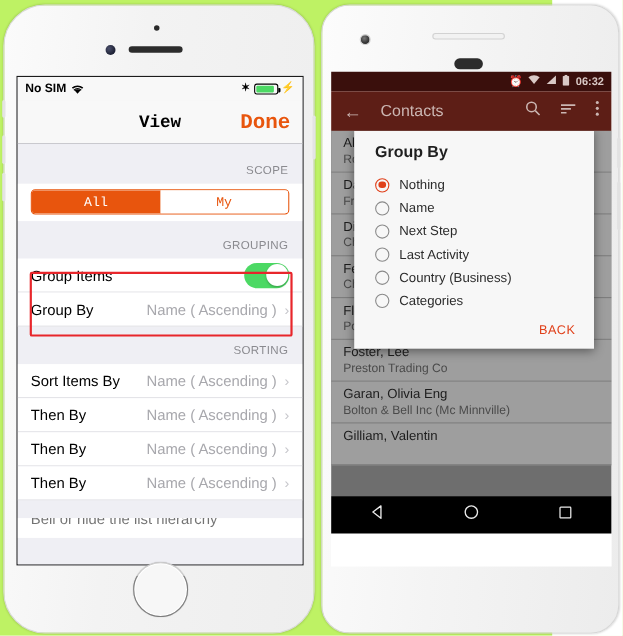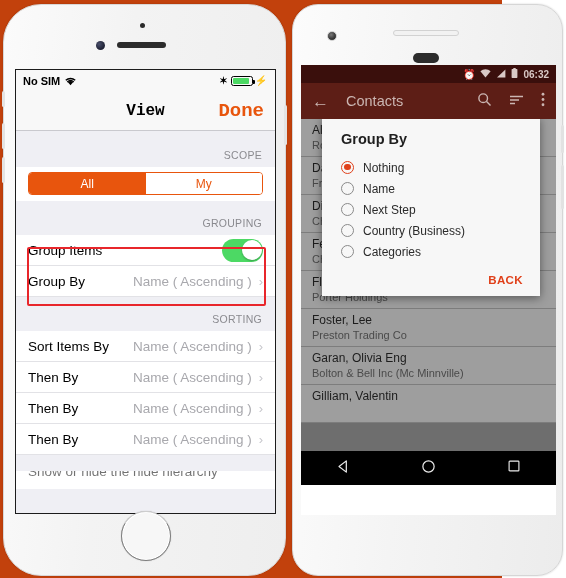--- a/index.html
+++ b/index.html
@@ -2,21 +2,21 @@
 <html><head>
 <meta charset="utf-8">
 <style>
   * { box-sizing: border-box; margin: 0; padding: 0; }
   html, body {
     width: 566px; height: 578px;
     background: #ffffff;
     font-family: "Liberation Sans", sans-serif;
     overflow: hidden;
   }
-  .stage { position: relative; width: 502px; height: 578px; background: #c2410c; }
+  .stage { position: relative; width: 502px; height: 578px; background: #bef264; }
 
   
   .iphone {
     position: absolute; left: 3px; top: 4px;
     width: 283px; height: 572px;
     background: linear-gradient(95deg,#fbfbfb 0%,#f3f3f3 40%,#eeeeee 100%);
     border-radius: 38px;
     border: 1px solid #d8d8d8;
     box-shadow: 0 0 2px rgba(0,0,0,.18);
   }
@@ -105,20 +105,21 @@
 
   
   .seg-wrap { background:#fff; padding:5px 12px 6px 12px; }
   .seg {
     display:flex; height:23px; border:1px solid #E8550D; border-radius:4px;
     overflow:hidden;
   }
   .seg div {
     flex:1; display:flex; align-items:center; justify-content:center;
     font-size:12px;
+    font-family:Liberation Mono, monospace;
   }
   .seg .on  { background:#E8550D; color:#fff; }
   .seg .off { background:#fff; color:#E8550D; }
 
   
   .hl-box {
     position:absolute; left:11px; top:177px; width:239px; height:59px;
     border:2px solid #e8262b; border-radius:2px; pointer-events:none; z-index:5;
   }
   .switch {
@@ -187,35 +188,35 @@
   .an-row.lit { background:#9e9e9e; }
   .an-row.lit .n { color:#1d1d1d; }
   .an-row.lit .c { color:#4a4a4a; }
 
   .dialog {
     position:absolute; left:21px; top:-2px; width:218px;
     background:#f7f7f7; box-shadow:0 2px 9px rgba(0,0,0,.45);
     padding:14px 0 4px 0;
   }
   .dlg-title { font-size:14.5px; font-weight:bold; color:#1f1f1f; padding:0 19px 10px 19px; }
-  .radio-row { display:flex; align-items:flex-start; padding:3.5px 19px; gap:9px; }
+  .radio-row { display:flex; align-items:flex-end; padding:3.5px 19px; gap:9px; }
   .radio {
     width:13px; height:13px; border-radius:50%;
     border:1.6px solid #8a8a8a; flex:0 0 auto; position:relative;
   }
   .radio.sel { border-color:#E0401A; }
   .radio.sel::after {
     content:""; position:absolute; left:50%; top:50%;
     width:6.5px; height:6.5px; margin:-3.25px 0 0 -3.25px;
     border-radius:50%; background:#E0401A;
   }
   .radio-row .rl { font-size:12px; color:#2b2b2b; }
   .dlg-actions { display:flex; justify-content:flex-end; padding:12px 17px 6px 17px; }
   .dlg-actions .back-btn {
-    font-size:11.5px; font-weight:bold; color:#E0401A; letter-spacing:.4px;
+    font-size:11.5px; font-weight:normal; color:#E0401A; letter-spacing:.4px;
   }
 
   .an-nav {
     height:34px; background:#000; display:flex; align-items:center;
     justify-content:space-around;
   }
   .nav-ico { opacity:.92; }
 </style>
 </head>
 <body>
@@ -300,21 +301,21 @@
           <span class="chev">›</span>
         </div>
         <div class="cell">
           <span class="lab">Then By</span>
           <span class="val">Name ( Ascending )</span>
           <span class="chev">›</span>
         </div>
 
         <div style="height:16px"></div>
         <div class="ghost-row">
-          <span>Show or hide the hide hierarchy</span>
+          <span>Bell or hide the list hierarchy</span>
         </div>
       </div>
 
       <div class="hl-box"></div>
     </div>
 
     <div class="ip-home"></div>
   </div>
 
   <div class="android">
@@ -417,20 +418,24 @@
           <div class="radio-row">
             <span class="radio"></span>
             <span class="rl">Name</span>
           </div>
           <div class="radio-row">
             <span class="radio"></span>
             <span class="rl">Next Step</span>
           </div>
           <div class="radio-row">
             <span class="radio"></span>
+            <span class="rl">Last Activity</span>
+          </div>
+          <div class="radio-row">
+            <span class="radio"></span>
             <span class="rl">Country (Business)</span>
           </div>
           <div class="radio-row">
             <span class="radio"></span>
             <span class="rl">Categories</span>
           </div>
 
           <div class="dlg-actions">
             <span class="back-btn">BACK</span>
           </div>

